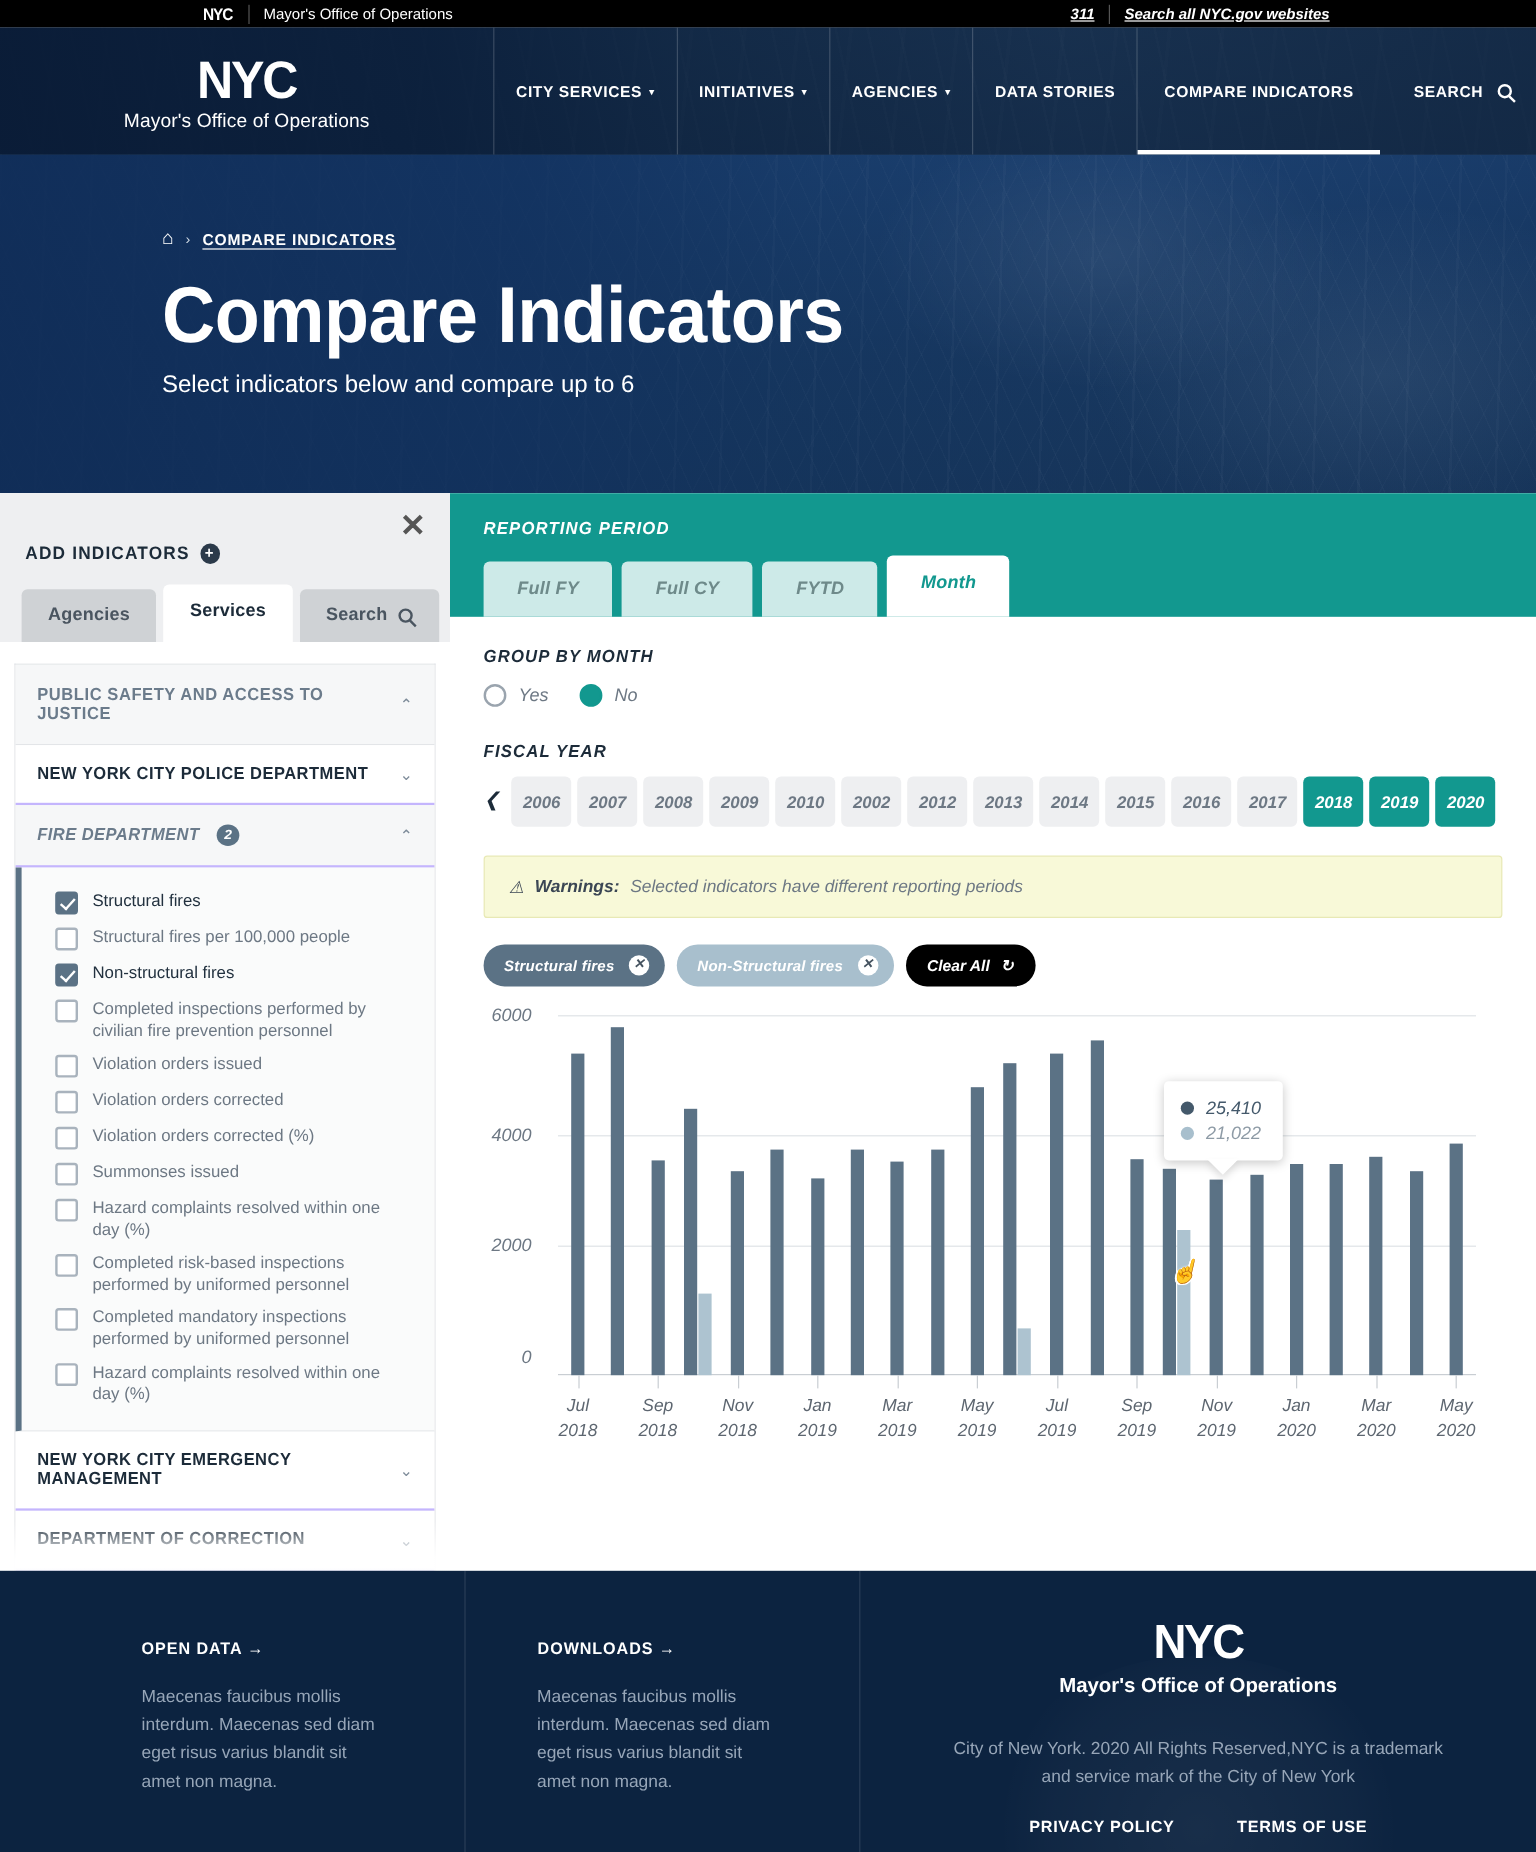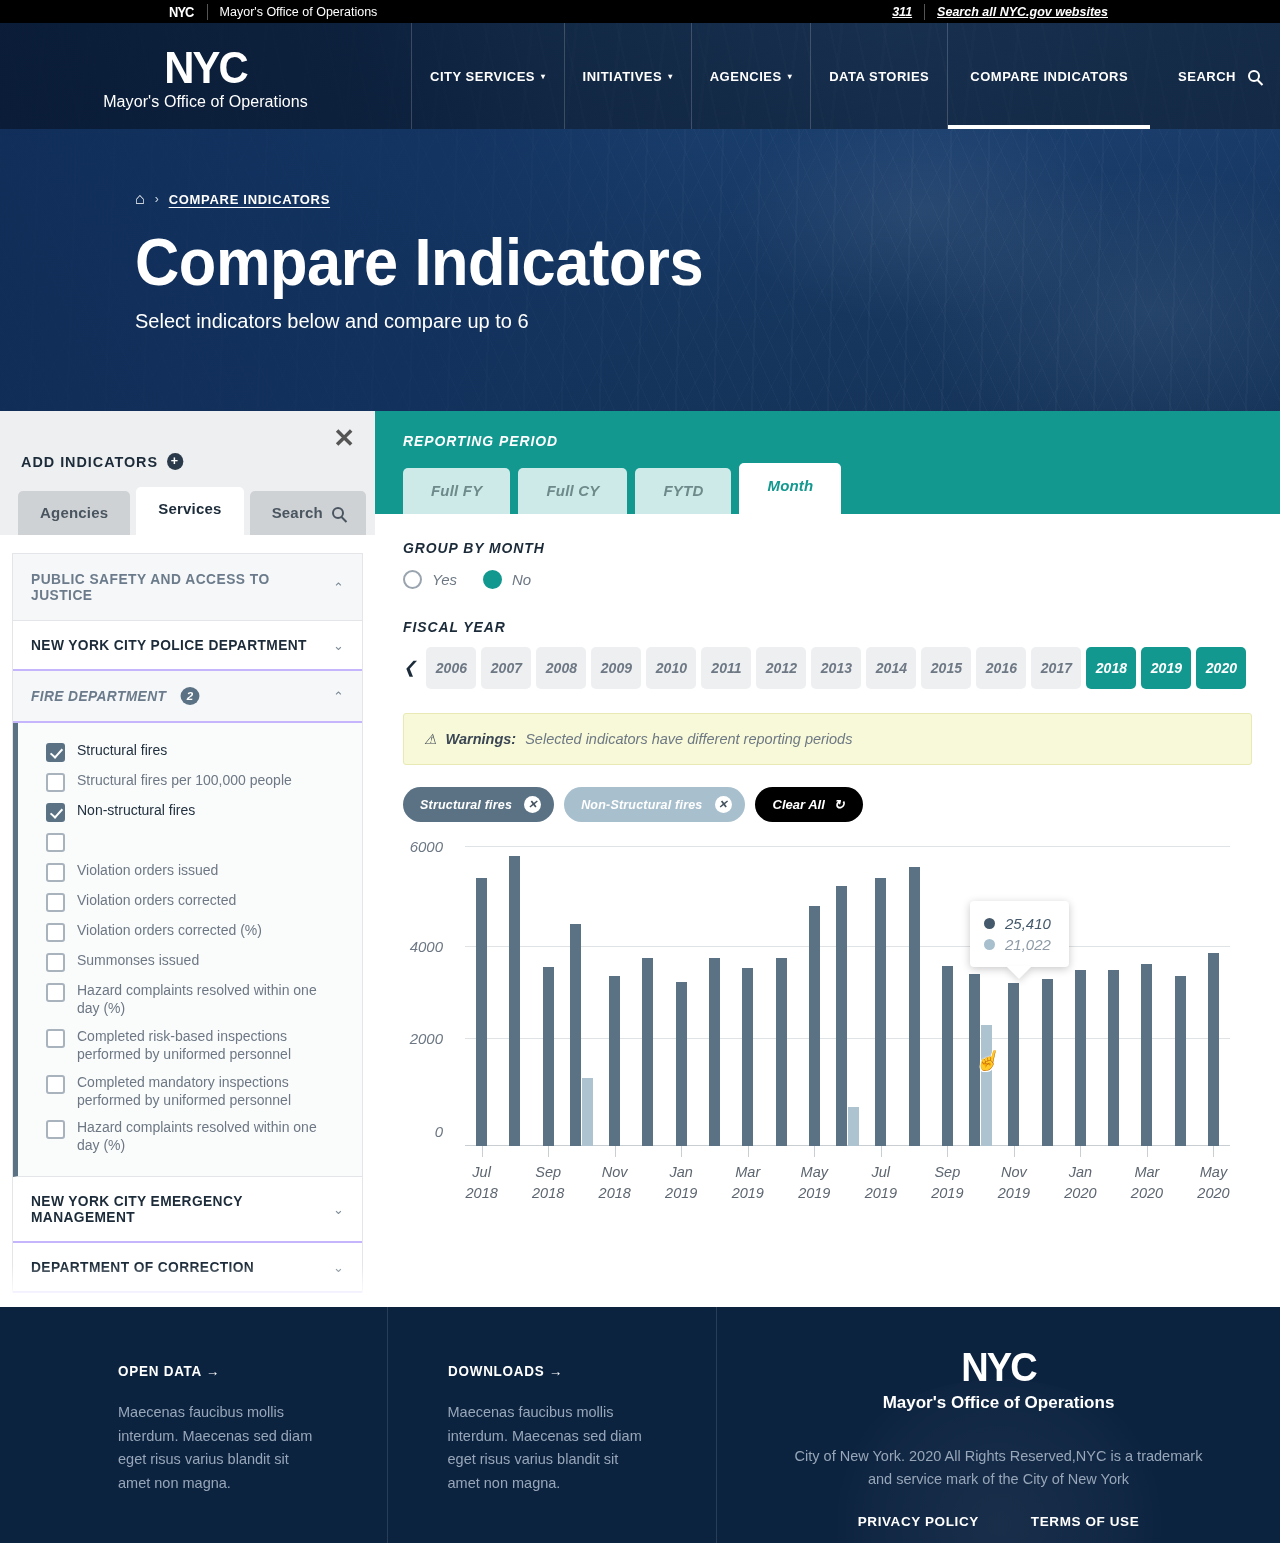--- a/index.html
+++ b/index.html
@@ -164,21 +164,21 @@
   .tab.active { background: #fff; color: #1c2b39; padding-bottom: 18px; }
   .tab.search-tab { display: flex; align-items: center; gap: 9px; }
   .mag {
     display: inline-block; width: 12px; height: 12px; border: 2px solid currentColor;
     border-radius: 50%; position: relative;
   }
   .mag::after {
     content:""; position: absolute; width: 2px; height: 7px; background: currentColor;
     transform: rotate(-45deg); right: -3px; bottom: -6px;
   }
-  .sb-body { background: #fff; padding: 18px 12px 14px 12px; }
+  .sb-body { background: #fff; padding: 18px 12px 0 12px; }
   .sect-group { border: 1px solid #e3e5e8; border-bottom: none; }
   .sect-head {
     background: #f6f7f8; padding: 17px 18px; display: flex; align-items: center;
     justify-content: space-between; cursor: pointer;
     border-bottom: 1px solid #e3e5e8;
   }
   .sect-head .lbl {
     font-size: 14.5px; font-weight: bold; letter-spacing: 0.5px; color: #6b7b8b;
     transform: scaleX(0.95); transform-origin: left;
   }
@@ -475,20 +475,21 @@
           <div class="ind-item">
             <span class="cbox"></span>
             <span class="ind-label">Structural fires per 100,000 people</span>
           </div>
           <div class="ind-item selected">
             <span class="cbox checked"></span>
             <span class="ind-label">Non-structural fires</span>
           </div>
           <div class="ind-item">
             <span class="cbox"></span>
+            <span class="ind-label">Completed inspections performed by civilian fire prevention personnel</span>
           </div>
           <div class="ind-item">
             <span class="cbox"></span>
             <span class="ind-label">Violation orders issued</span>
           </div>
           <div class="ind-item">
             <span class="cbox"></span>
             <span class="ind-label">Violation orders corrected</span>
           </div>
           <div class="ind-item">
@@ -559,21 +560,21 @@
       </div>
 
       <div class="fy-lbl">FISCAL YEAR</div>
       <div class="fy-row">
         <span class="fy-prev">❮</span>
         <div class="fy-btn">2006</div>
         <div class="fy-btn">2007</div>
         <div class="fy-btn">2008</div>
         <div class="fy-btn">2009</div>
         <div class="fy-btn">2010</div>
-        <div class="fy-btn">2011</div>
+        <div class="fy-btn">2002</div>
         <div class="fy-btn">2012</div>
         <div class="fy-btn">2013</div>
         <div class="fy-btn">2014</div>
         <div class="fy-btn">2015</div>
         <div class="fy-btn">2016</div>
         <div class="fy-btn">2017</div>
         <div class="fy-btn sel">2018</div>
         <div class="fy-btn sel">2019</div>
         <div class="fy-btn sel">2020</div>
       </div>

